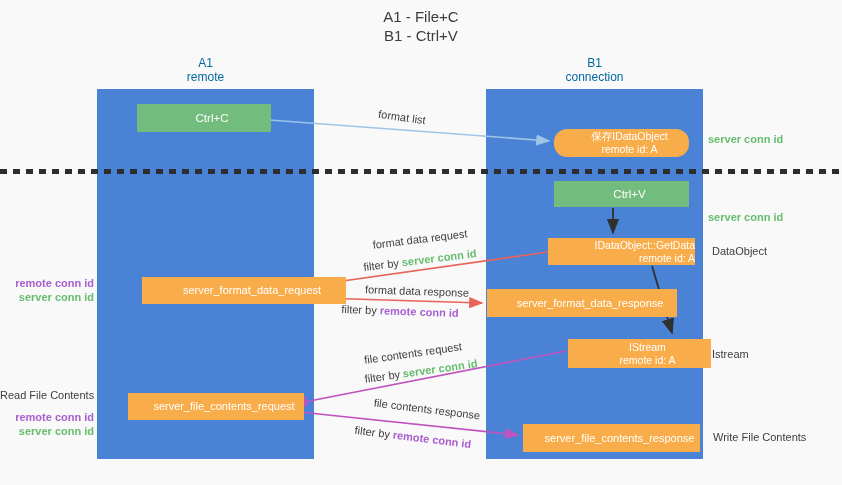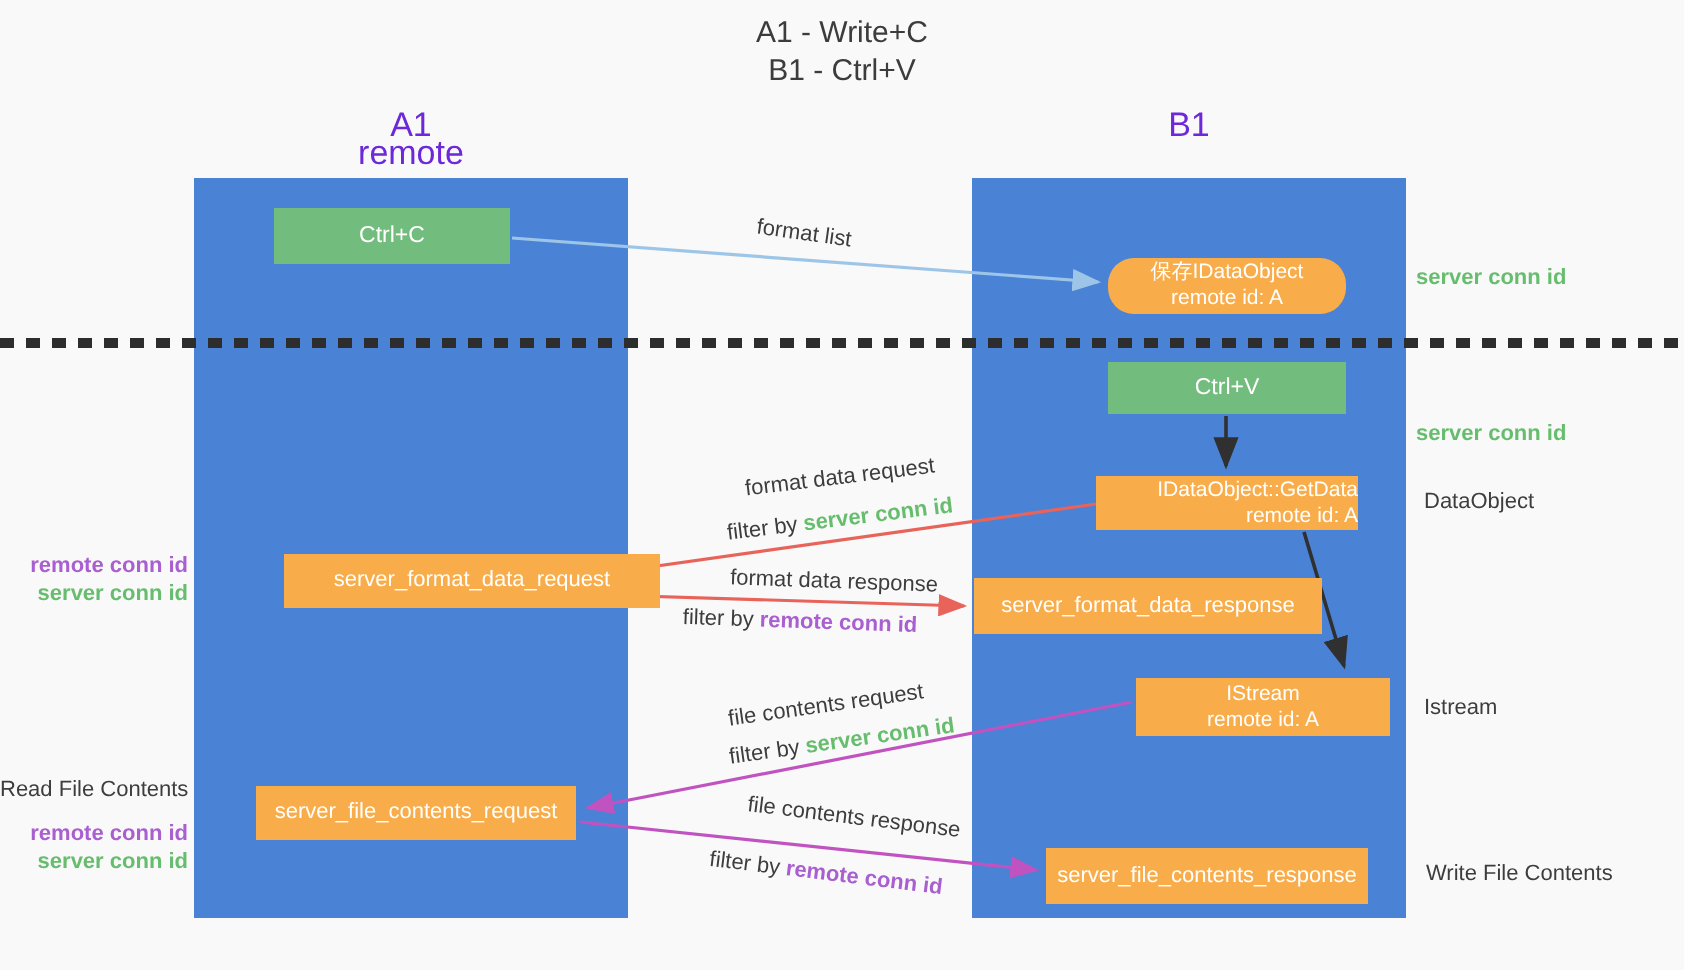--- a/index.html
+++ b/index.html
@@ -15,35 +15,35 @@
     position:absolute;left:0;top:7px;width:842px;
     text-align:center;color:#3c3c3c;font-size:15px;line-height:19px;
   }
 
   .col{position:absolute;top:89px;width:217px;height:370px;background:#4a82d6;}
   #col-left{left:97px;}
   #col-right{left:486px;}
 
   .col-header{
     position:absolute;top:56px;width:217px;text-align:center;
-    color:#6d28d9;font-size:17px;line-height:14px;
+    color:#0369a1;font-size:12px;line-height:14px;
   }
   #hdr-left{left:97px;}
   #hdr-right{left:486px;}
 
   .dashline{
     position:absolute;left:0;top:169px;width:842px;height:5px;
     background:repeating-linear-gradient(90deg,#2d2d2d 0 7px,transparent 7px 13px);
     z-index:5;
   }
 
   .box{
     position:absolute;display:flex;flex-direction:column;
     align-items:center;justify-content:center;
-    color:#fff;text-align:center;z-index:4;
+    color:#fff;text-align:center;z-index:4;padding-left:16px;
   }
   .gbox{background:#72bd7e;font-size:11.5px;}
   .obox{background:#f9ad4a;font-size:10.5px;line-height:13px;}
 
   #box-ctrl-c{left:137px;top:104px;width:118px;height:28px;}
   #box-save{left:554px;top:129px;width:119px;height:28px;border-radius:13px;}
   #box-ctrl-v{left:554px;top:181px;width:119px;height:26px;}
   #box-getdata{left:548px;top:238px;width:131px;height:27px;align-items:flex-end;}
   #box-format-request{left:142px;top:277px;width:188px;height:27px;font-size:11px;}
   #box-format-response{left:487px;top:289px;width:174px;height:28px;font-size:11px;}
@@ -87,30 +87,31 @@
   #lab-filter-r2{left:413px;top:437px;--rot:7deg;}
 
   #arrows{position:absolute;left:0;top:0;z-index:3;}
 </style>
 </head>
 <body>
 
 <div id="canvas">
 
   <div class="title">
-    <div>A1 - Write+C</div>
+    <div>A1 - File+C</div>
     <div>B1 - Ctrl+V</div>
   </div>
 
   <div class="col-header" id="hdr-left">
     <div>A1</div>
     <div>remote</div>
   </div>
   <div class="col-header" id="hdr-right">
     <div>B1</div>
+    <div>connection</div>
   </div>
 
   <div class="col" id="col-left"></div>
   <div class="col" id="col-right"></div>
 
   <div class="dashline"></div>
 
   <svg id="arrows" width="842" height="485">
     <defs>
       <marker id="ah-blue" markerWidth="9" markerHeight="7" refX="8" refY="3.5" orient="auto">

